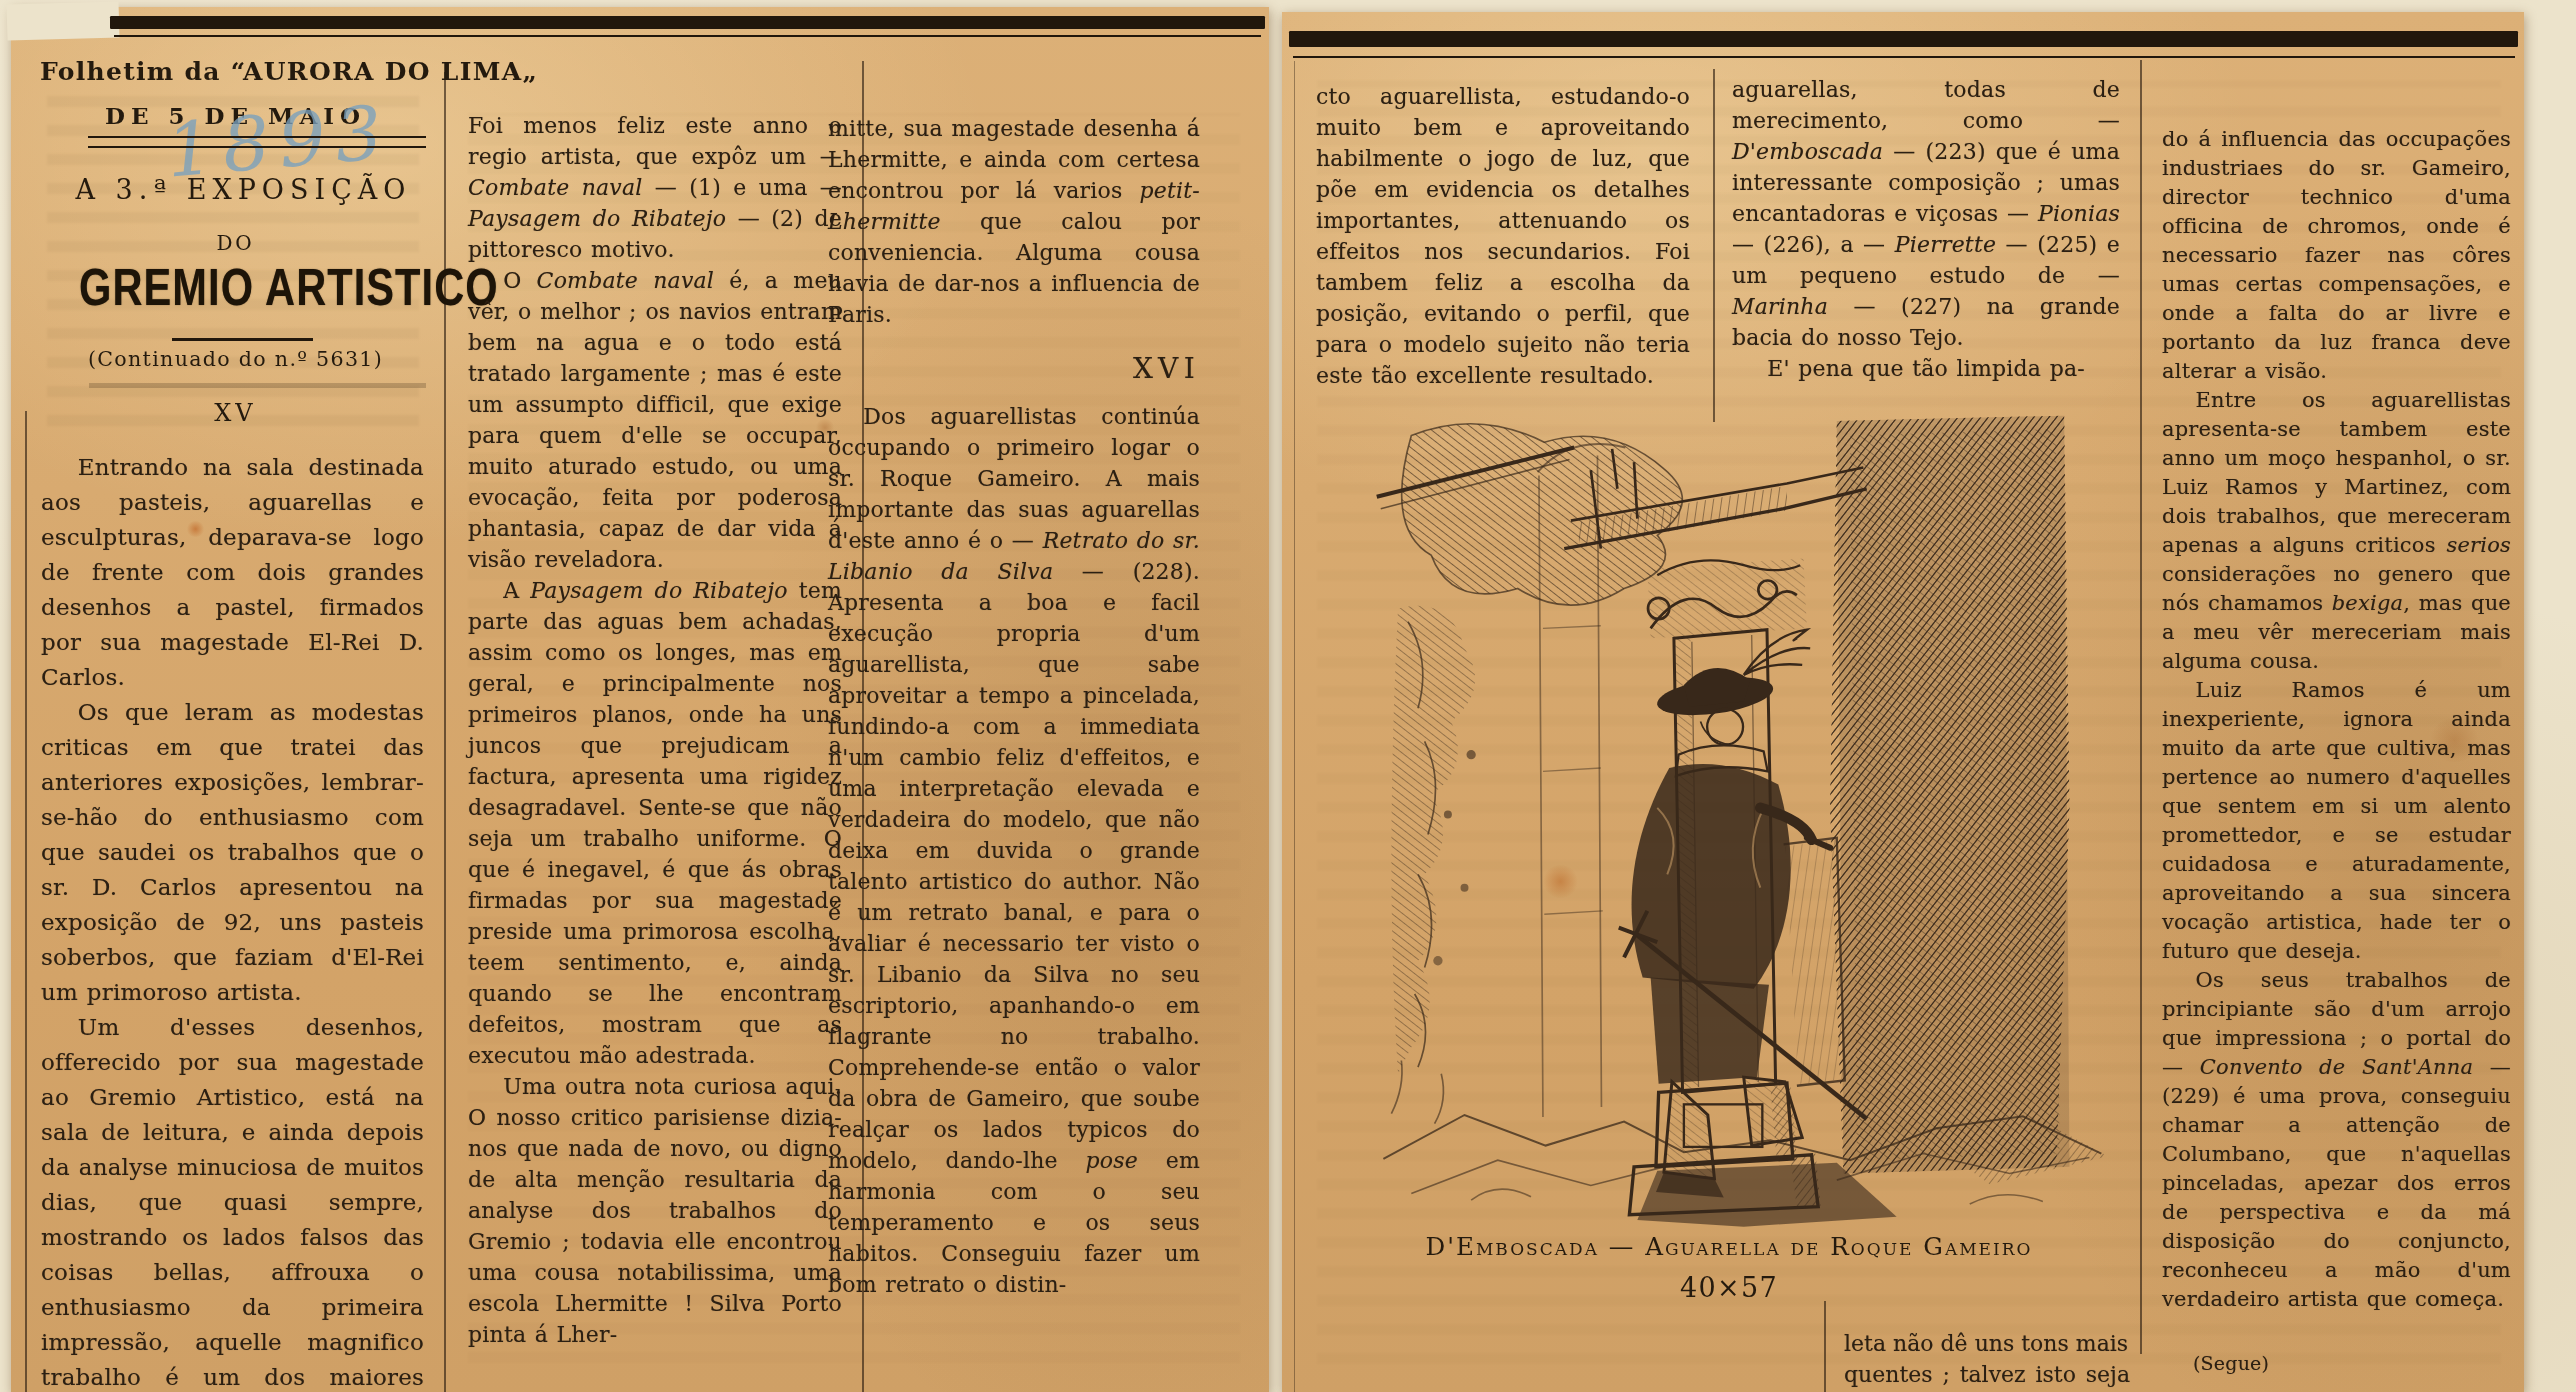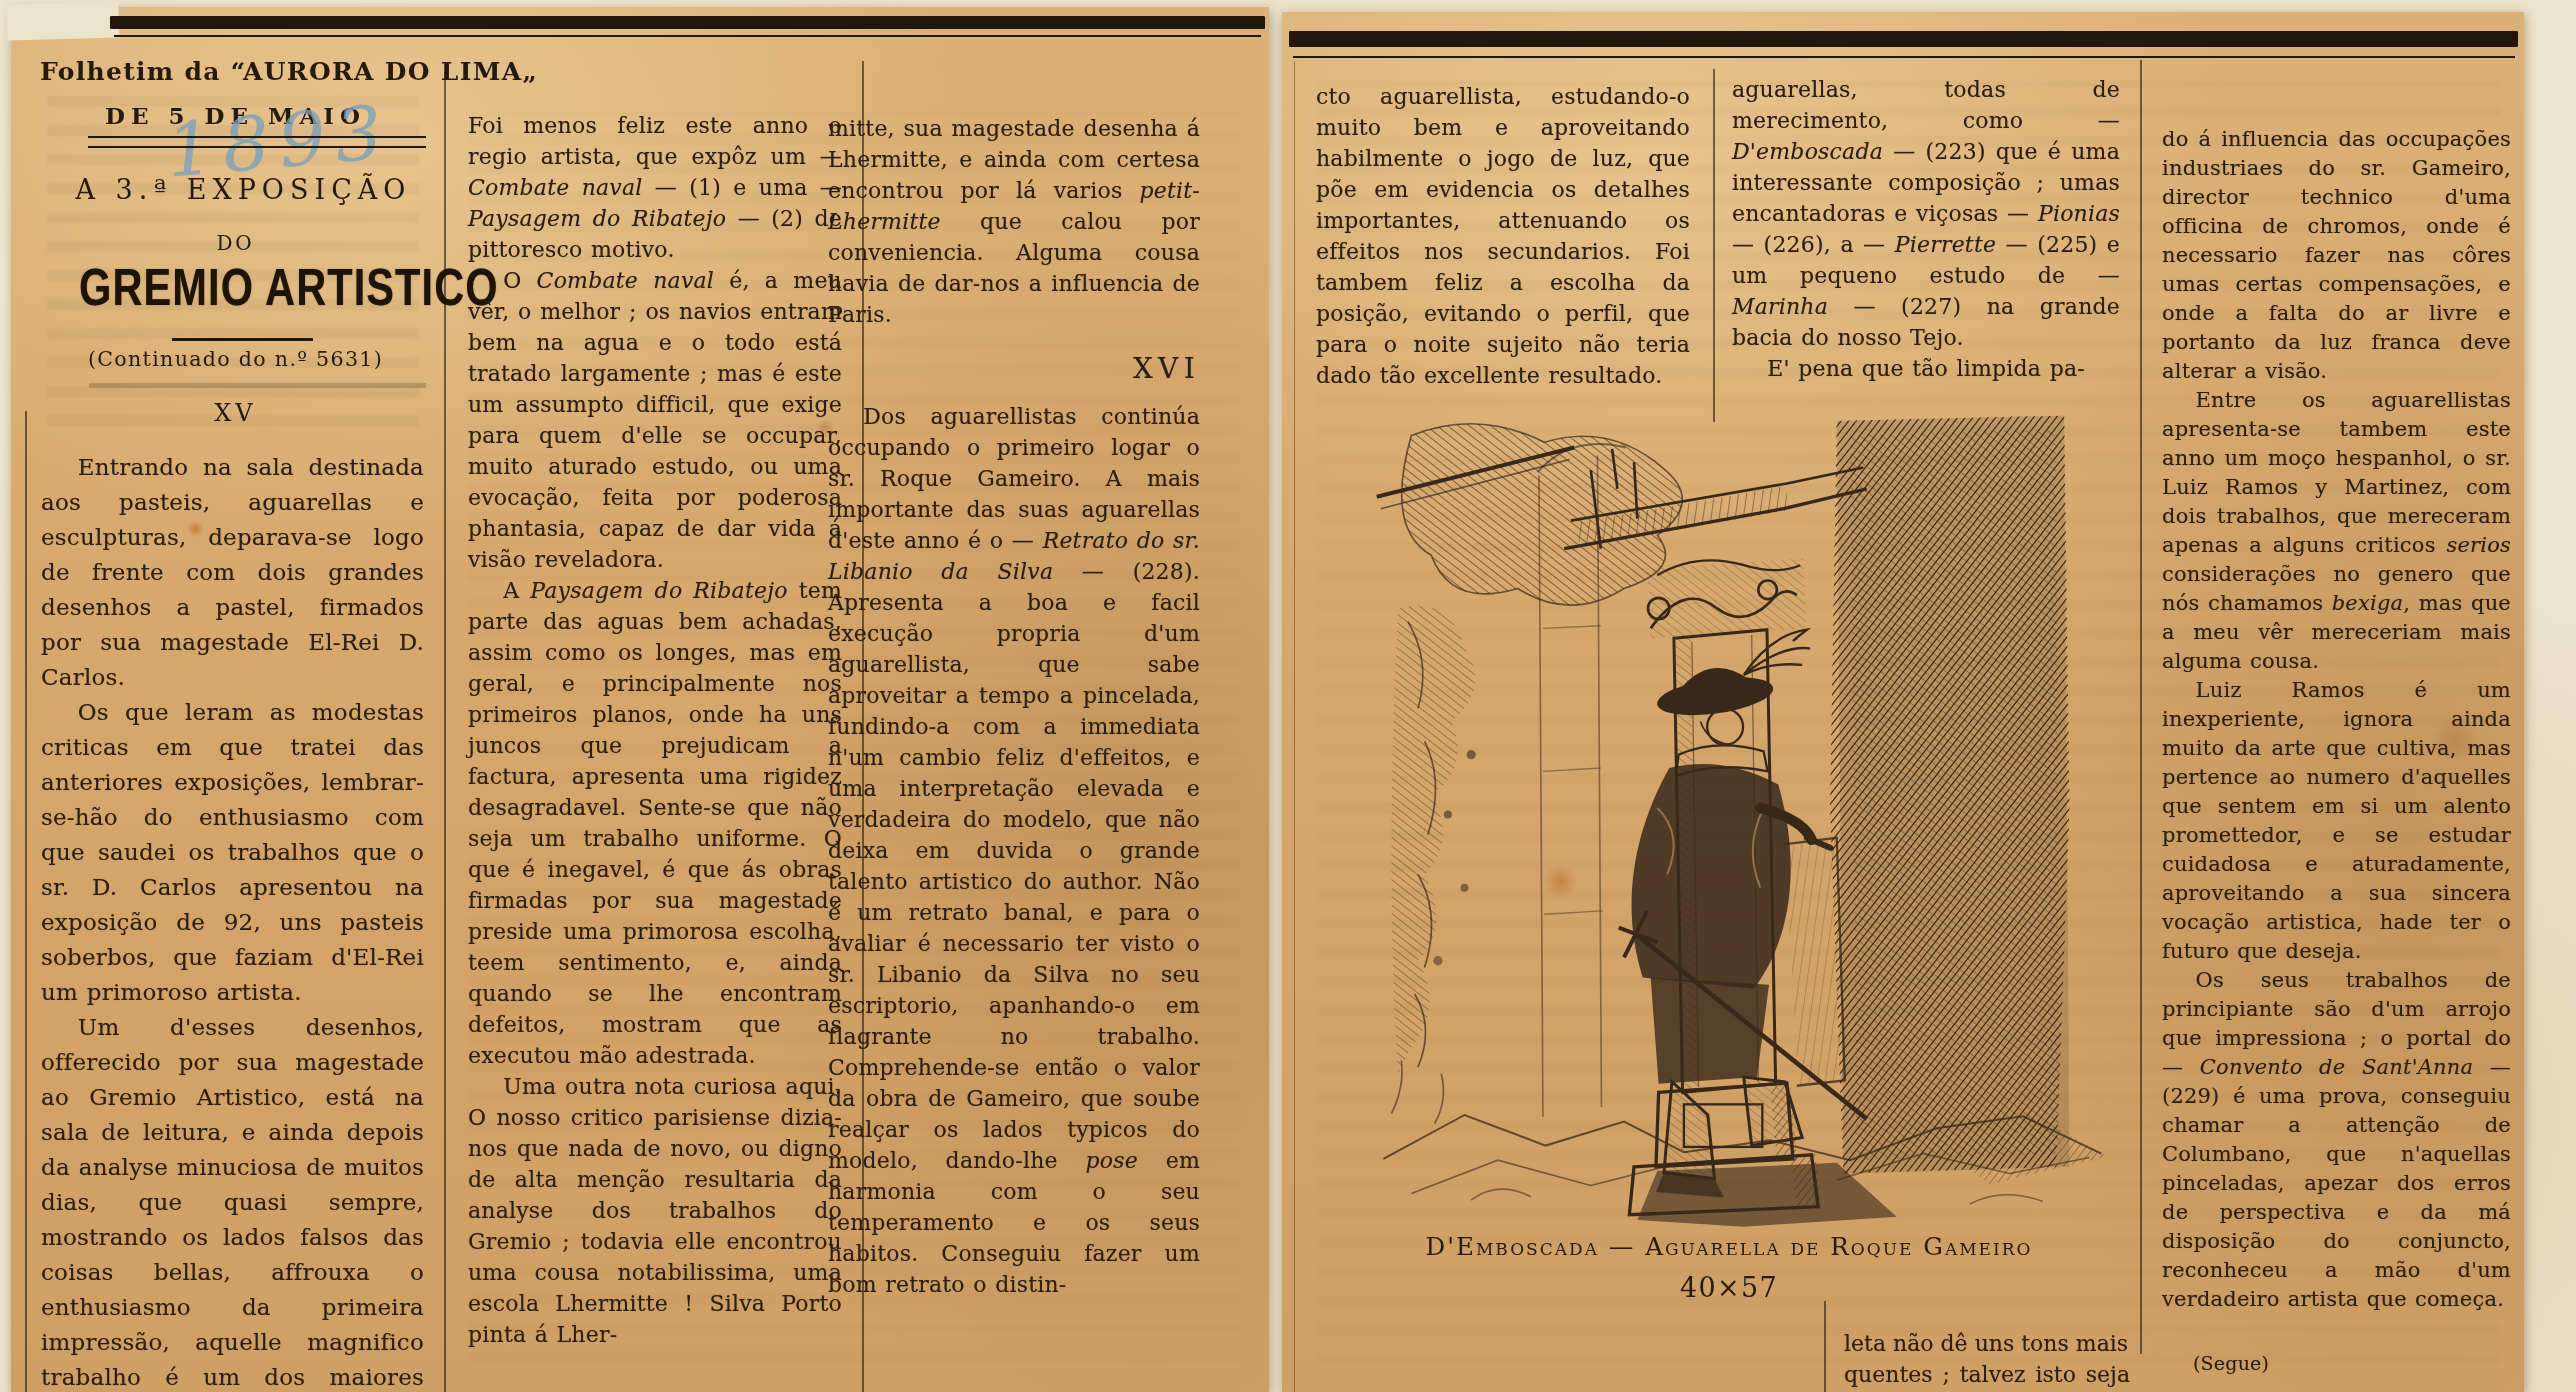--- a/index.html
+++ b/index.html
@@ -153,21 +153,21 @@
     <div class="indent-rest">
         <p>mitte, sua magestade desenha á Lhermitte, e ainda com certesa encontrou por lá varios <em>petit-Lhermitte</em> que calou por conveniencia. Alguma cousa havia de dar-nos a influencia de Paris.</p>
       </div>
     <div class="sec-head">XVI</div>
     <div class="indent-all">
         <p>Dos aguarellistas continúa occupando o primeiro logar o sr. Roque Gameiro. A mais importante das suas aguarellas d'este anno é o — <em>Retrato do sr. Libanio da Silva</em> — (228). Apresenta a boa e facil execução propria d'um aguarellista, que sabe aproveitar a tempo a pincelada, fundindo-a com a immediata n'um cambio feliz d'effeitos, e uma interpretação elevada e verdadeira do modelo, que não deixa em duvida o grande talento artistico do author. Não é um retrato banal, e para o avaliar é necessario ter visto o sr. Libanio da Silva no seu escriptorio, apanhando-o em flagrante no trabalho. Comprehende-se então o valor da obra de Gameiro, que soube realçar os lados typicos do modelo, dando-lhe <em>pose</em> em harmonia com o seu temperamento e os seus habitos. Conseguiu fazer um bom retrato o distin-</p>
       </div>
   </div>
 
   <div class="col c4">
-      <p>cto aguarellista, estudando-o muito bem e aproveitando habilmente o jogo de luz, que põe em evidencia os detalhes importantes, attenuando os effeitos nos secundarios. Foi tambem feliz a escolha da posição, evitando o perfil, que para o noite sujeito não teria dado tão excellente resultado.</p>
+      <p>cto aguarellista, estudando-o muito bem e aproveitando habilmente o jogo de luz, que põe em evidencia os detalhes importantes, attenuando os effeitos nos secundarios. Foi tambem feliz a escolha da posição, evitando o perfil, que para o modelo sujeito não teria este tão excellente resultado.</p>
     </div>
   <div class="col c5 indent-rest">
       <p>aguarellas, todas de merecimento, como — <em>D'emboscada</em> — (223) que é uma interessante composição ; umas encantadoras e viçosas — <em>Pionias</em> — (226), a — <em>Pierrette</em> — (225) e um pequeno estudo de — <em>Marinha</em> — (227) na grande bacia do nosso Tejo.</p>
       <p>E' pena que tão limpida pa-</p>
     </div>
 
   <div class="col c6 indent-rest">
     <div class="indent-rest">
         <p>do á influencia das occupações industriaes do sr. Gameiro, director technico d'uma officina de chromos, onde é necessario fazer nas côres umas certas compensações, e onde a falta do ar livre e portanto da luz franca deve alterar a visão.</p>
         <p>Entre os aguarellistas apresenta-se tambem este anno um moço hespanhol, o sr. Luiz Ramos y Martinez, com dois trabalhos, que mereceram apenas a alguns criticos <em>serios</em> considerações no genero que nós chamamos <em>bexiga</em>, mas que a meu vêr mereceriam mais alguma cousa.</p>

